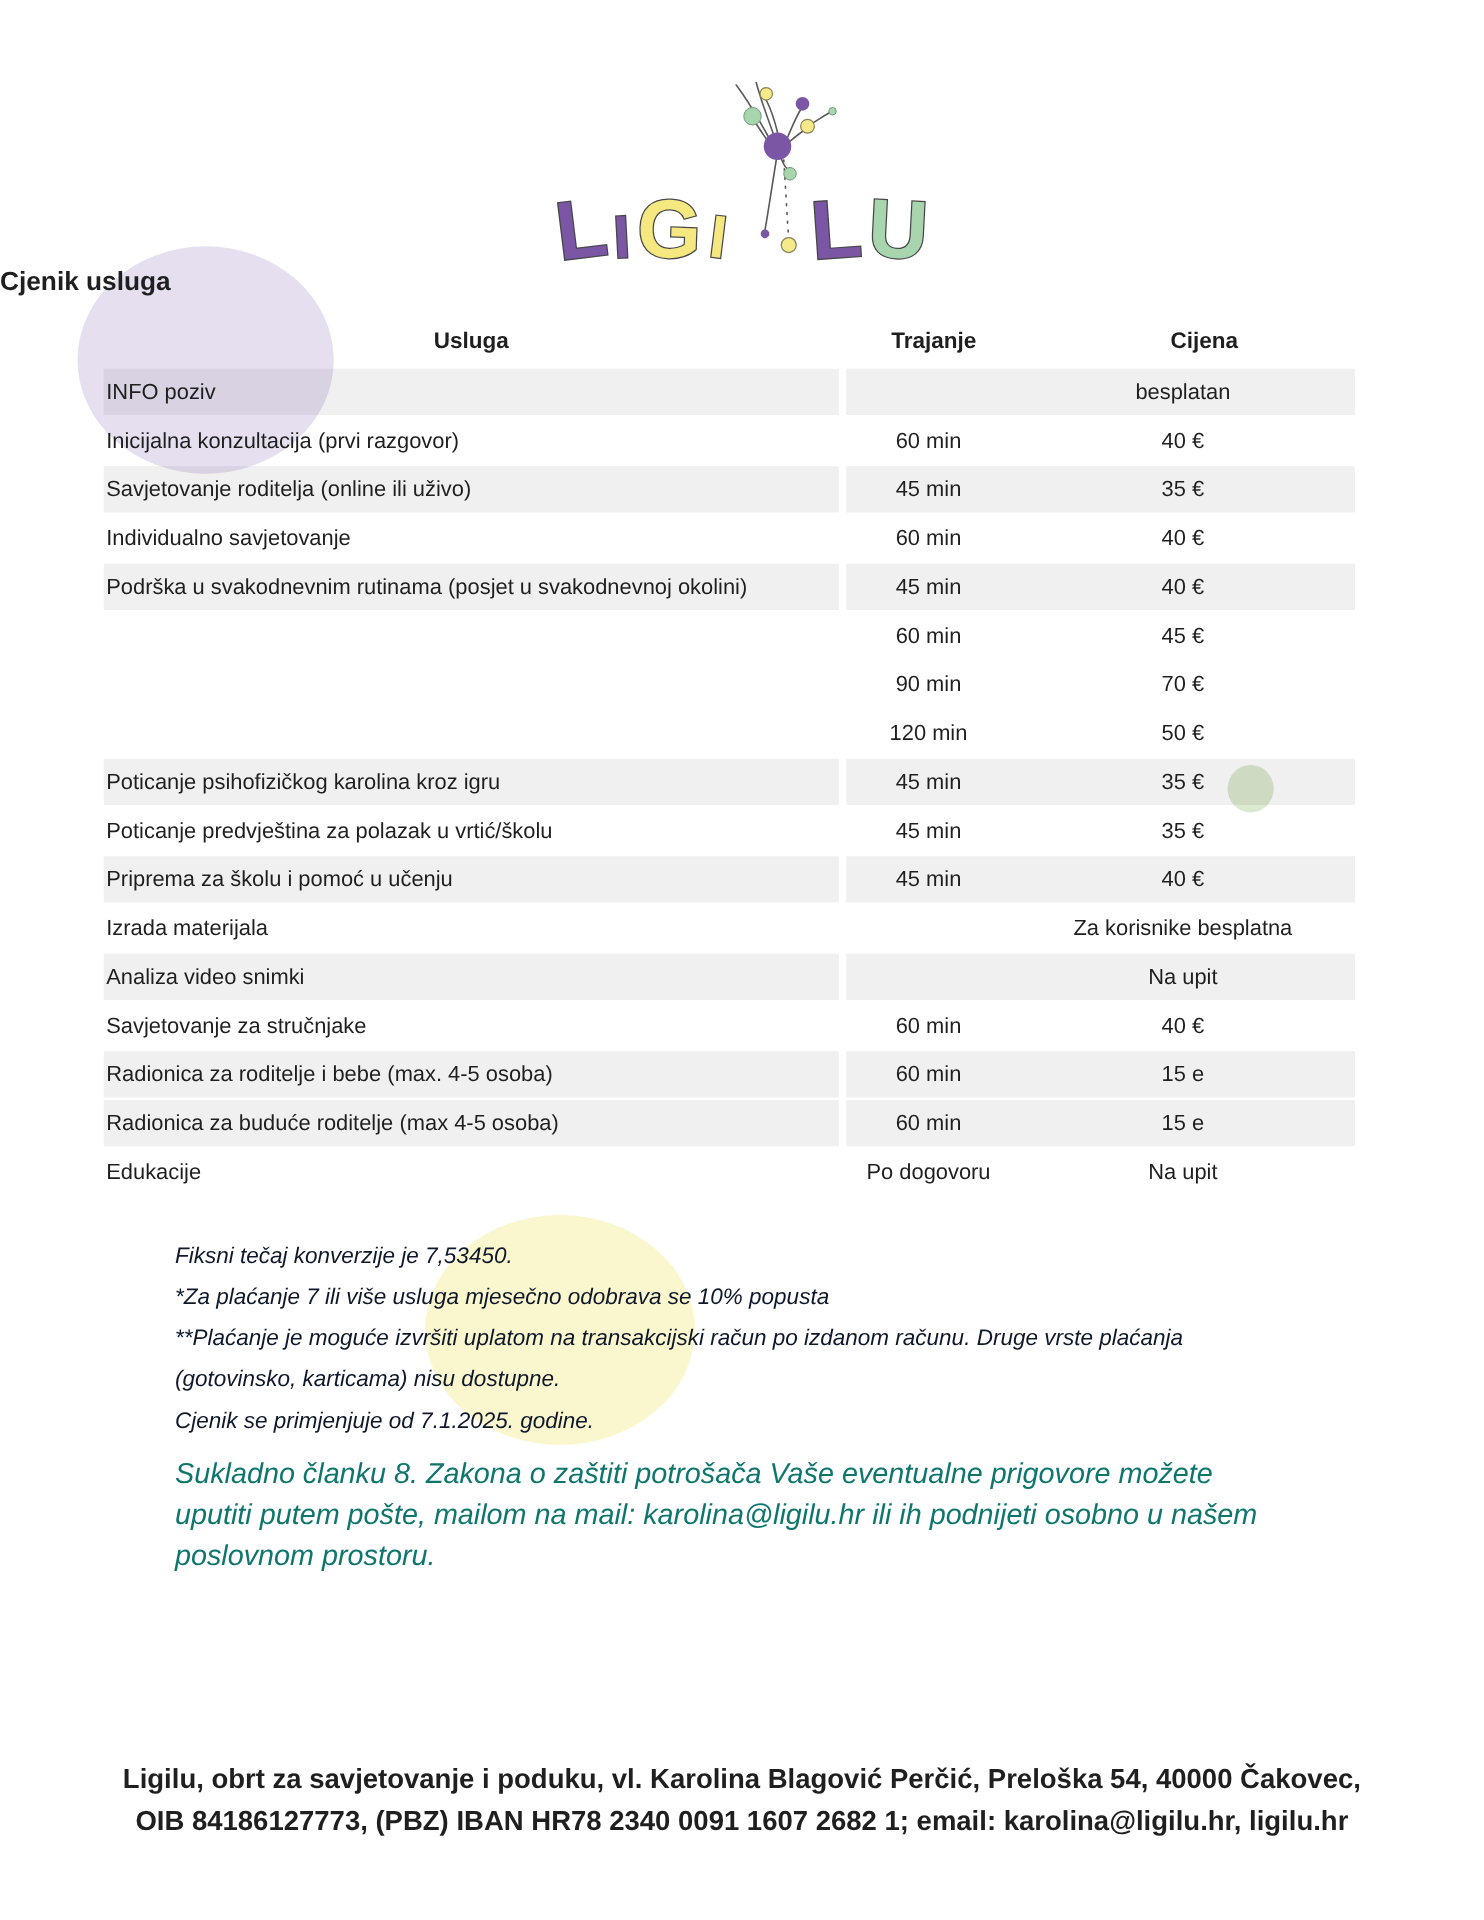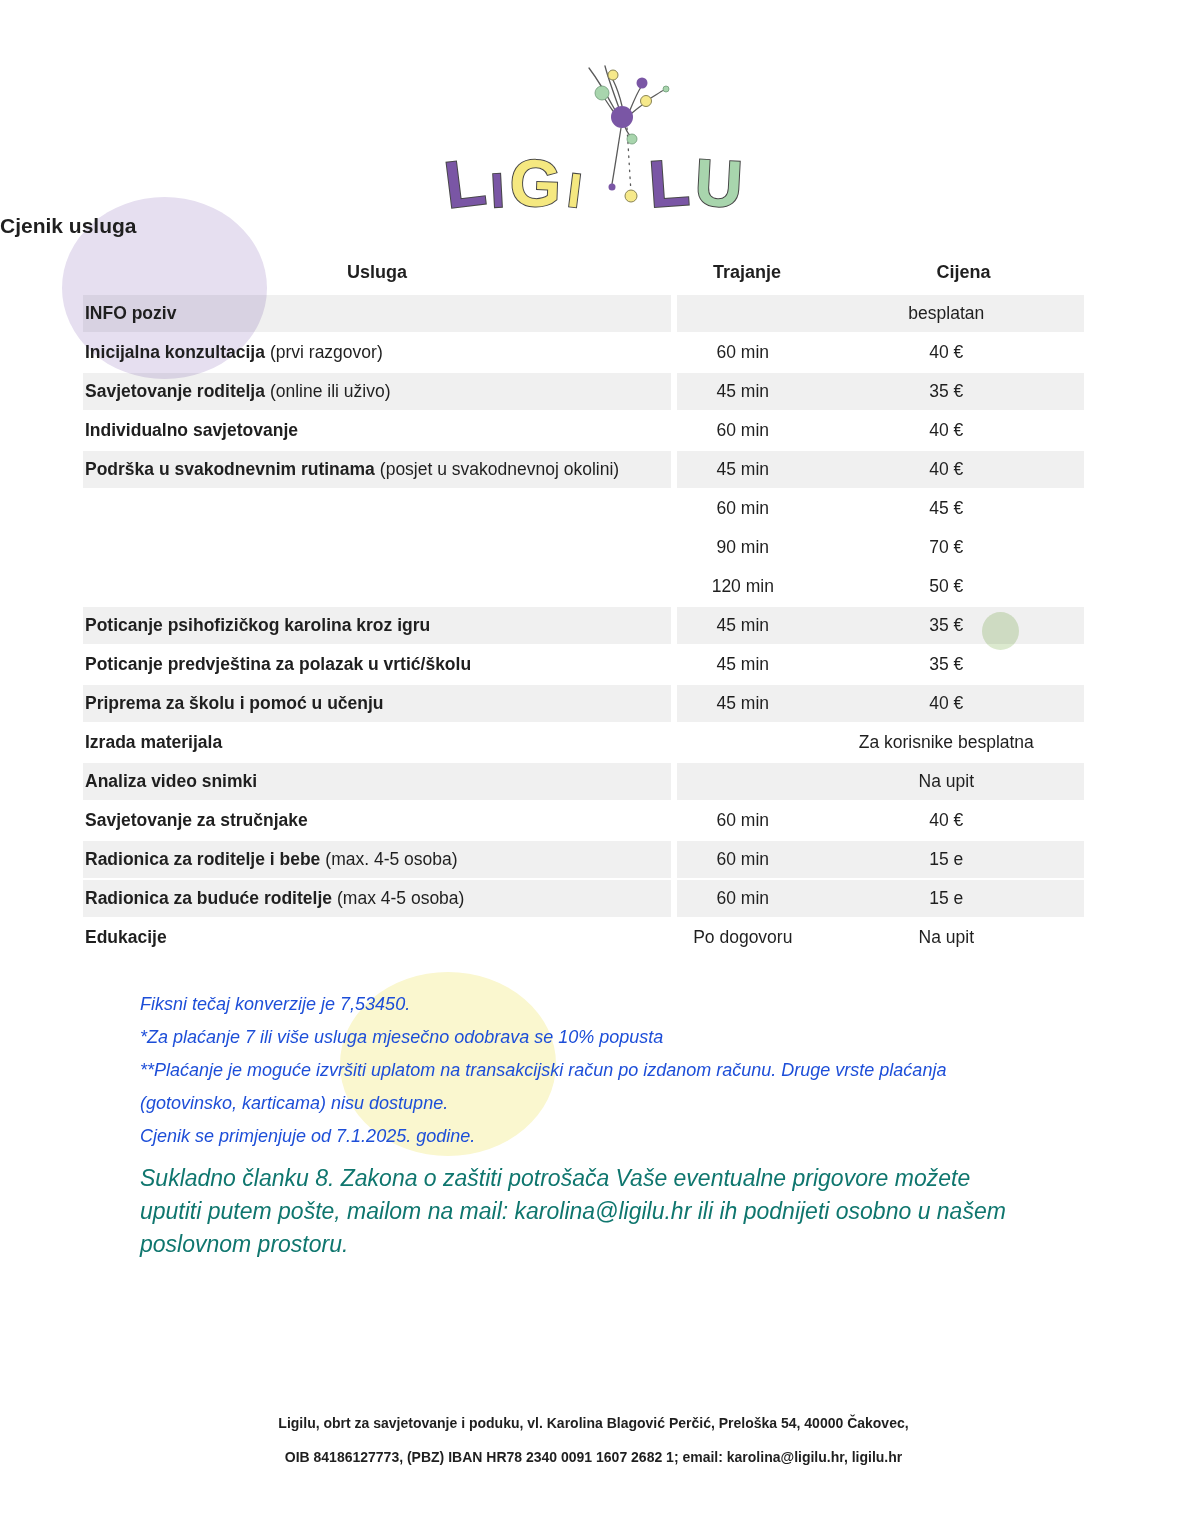--- a/index.html
+++ b/index.html
@@ -37,31 +37,31 @@
   .hgap{width:6px;}
   .h2{width:140px; text-align:center;}
   .h3{width:293px; text-align:center;}
   .row{display:flex; height:37px; line-height:37px; margin-bottom:2px; white-space:nowrap;}
   .c1{width:588px; padding-left:2px; box-sizing:border-box;}
   .rgap{width:6px;}
   .grp{width:407px; display:flex;}
   .c2{width:140px; text-align:center;}
   .c3{width:293px; text-align:center;}
   .row.shaded .c1, .row.shaded .grp{background:rgba(15,15,15,0.061);}
-  .svc{font-weight:bold;}
+  .svc{font-weight:normal;}
   .note{margin-left:5px; font-weight:normal;}
 
   
   .footnotes{position:absolute; left:140px; top:988px; width:888px; z-index:1;
-    font-size:18px; font-style:italic; color:#1d4ed8; line-height:33px;}
+    font-size:18px; font-style:italic; color:#0f172a; line-height:33px;}
   .complaint{position:absolute; left:140px; top:1162px; width:888px; z-index:1;
     font-size:23px; font-style:italic; color:#0f766e; line-height:33px;}
 
   .footer{position:absolute; left:0; top:1406px; width:100%; text-align:center;
-    font-weight:bold; font-size:14px; line-height:34px; z-index:1;}
+    font-weight:bold; font-size:22px; line-height:34px; z-index:1;}
 </style>
 </head>
 <body>
 
 <div class="page">
 
   <div class="dec dec-lavender"></div>
   <div class="dec dec-green"></div>
   <div class="dec dec-yellow"></div>
 

